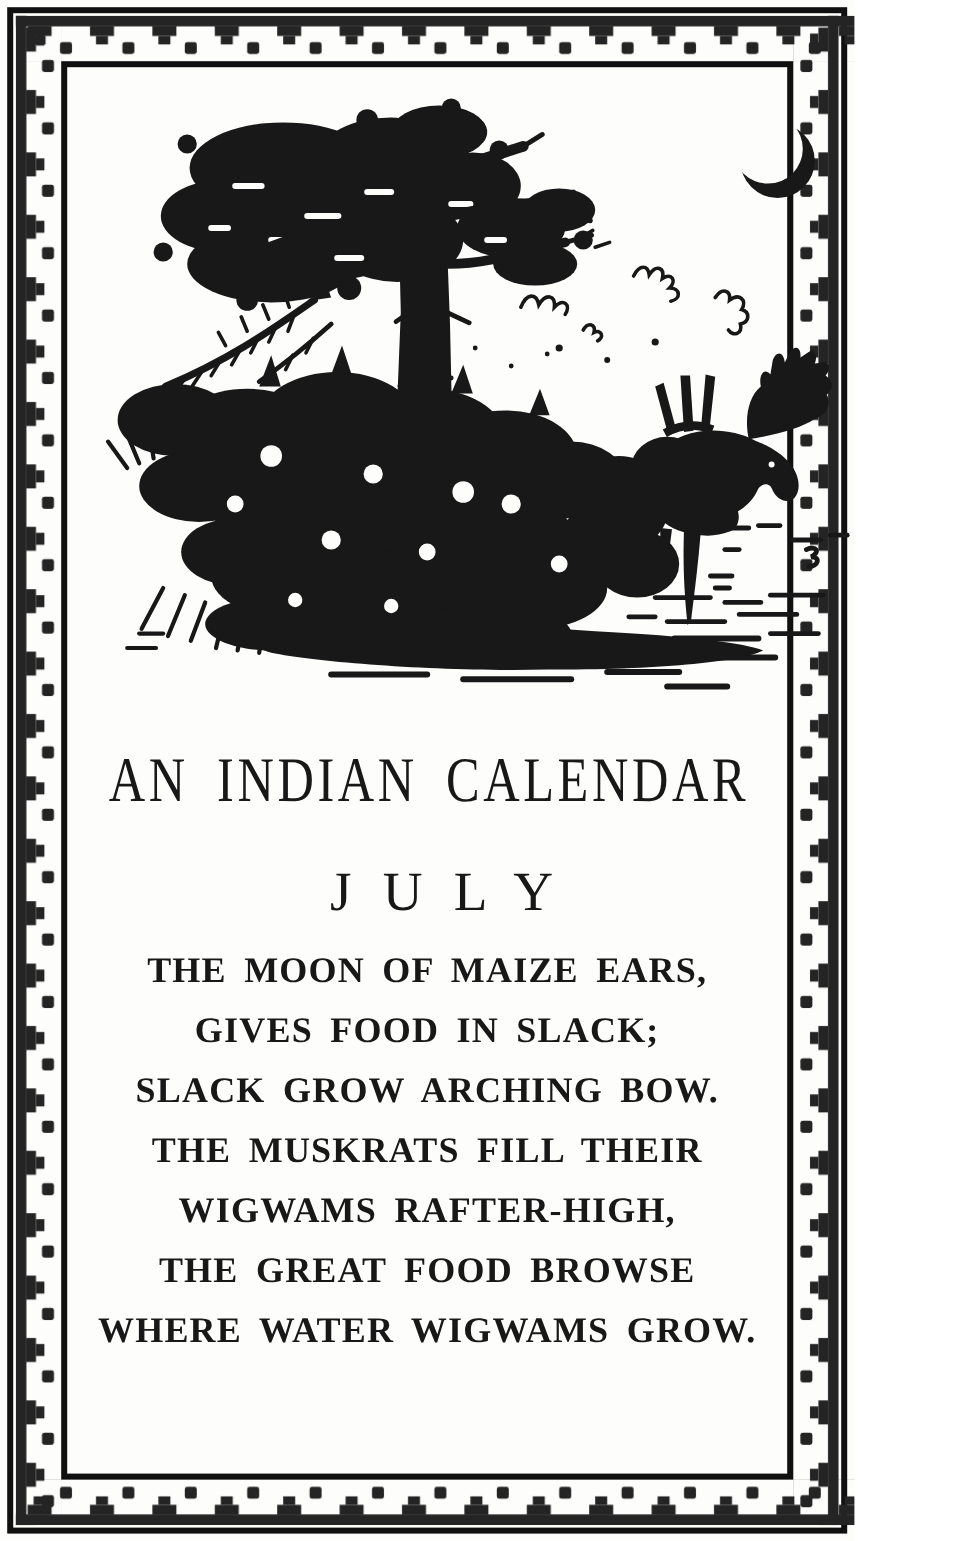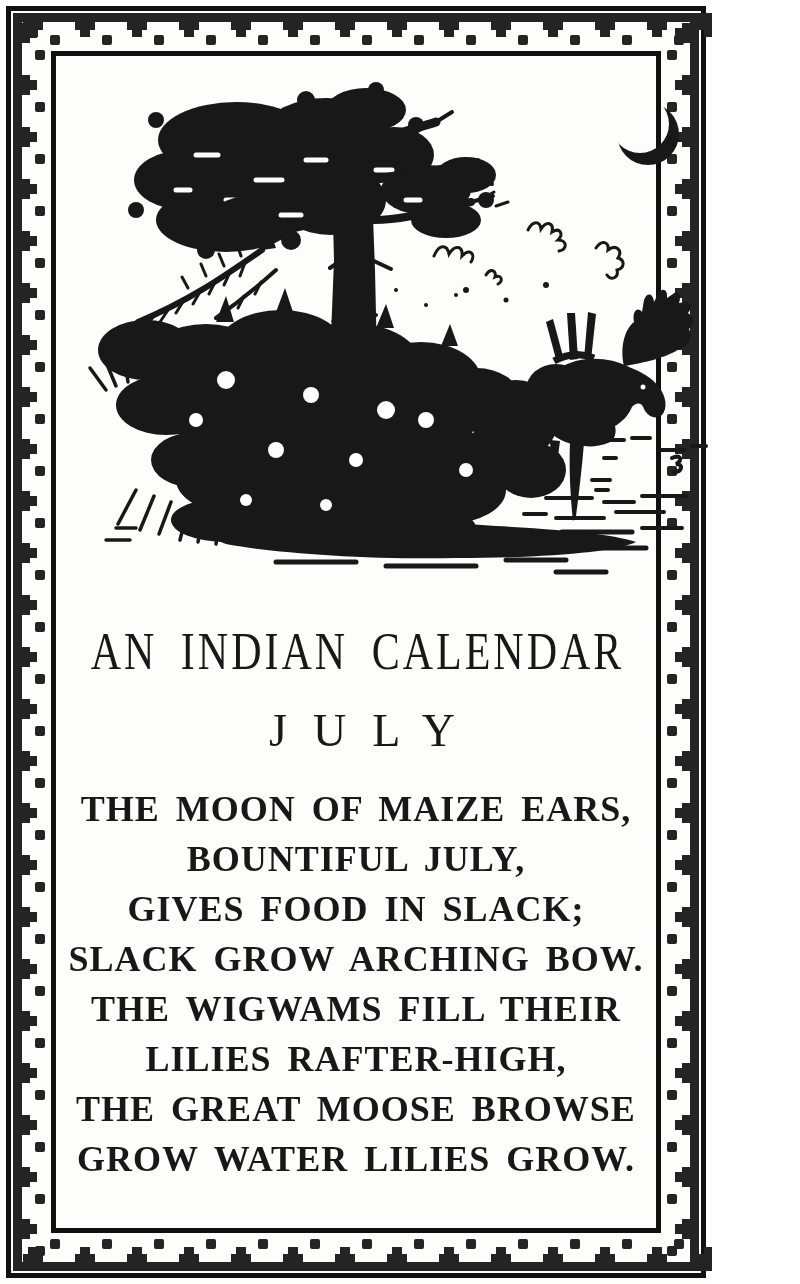--- a/index.html
+++ b/index.html
@@ -33,31 +33,31 @@
 
   .page-title{
     position:absolute;left:56px;right:56px;top:622px;
     margin:0;text-align:center;
     font-size:42px;font-weight:normal;line-height:1.1;
     letter-spacing:3px;margin-right:-3px;word-spacing:10px;
     transform:scaleY(1.26);transform-origin:50% 0;
   }
   .month-title{
     position:absolute;left:68px;right:56px;top:706px;
-    margin:0;text-align:center;
+    margin:12px;text-align:center;
     font-size:46px;font-weight:normal;line-height:1.1;
     letter-spacing:26px;margin-right:-26px;
   }
   .poem{
     position:absolute;left:56px;right:56px;top:784px;
     text-align:center;
   }
   .poem p{
     margin:0;
-    font-size:36px;font-weight:bold;line-height:50px;
+    font-size:30px;font-weight:bold;line-height:50px;
     letter-spacing:1px;word-spacing:6px;
   }
 </style>
 </head>
 <body>
 
 <div class="page">
 
   <div class="outer-line"></div>
 
@@ -335,22 +335,21 @@
       <path d="M480,512 h50"></path>
         <path d="M500,488 h70"></path>
     </g>
   </svg>
 
   <h1 class="page-title">AN INDIAN CALENDAR</h1>
   <h2 class="month-title">JULY</h2>
 
   <div class="poem">
     <p>THE MOON OF MAIZE EARS,</p>
-    <p>BOUNTIFUL JULY,</p>
     <p>GIVES FOOD IN SLACK;</p>
     <p>SLACK GROW ARCHING BOW.</p>
-    <p>THE WIGWAMS FILL THEIR</p>
-    <p>LILIES RAFTER-HIGH,</p>
-    <p>THE GREAT MOOSE BROWSE</p>
-    <p>GROW WATER LILIES GROW.</p>
+    <p>THE MUSKRATS FILL THEIR</p>
+    <p>WIGWAMS RAFTER-HIGH,</p>
+    <p>THE GREAT FOOD BROWSE</p>
+    <p>WHERE WATER WIGWAMS GROW.</p>
   </div>
 
 </div>
 
 </body></html>

